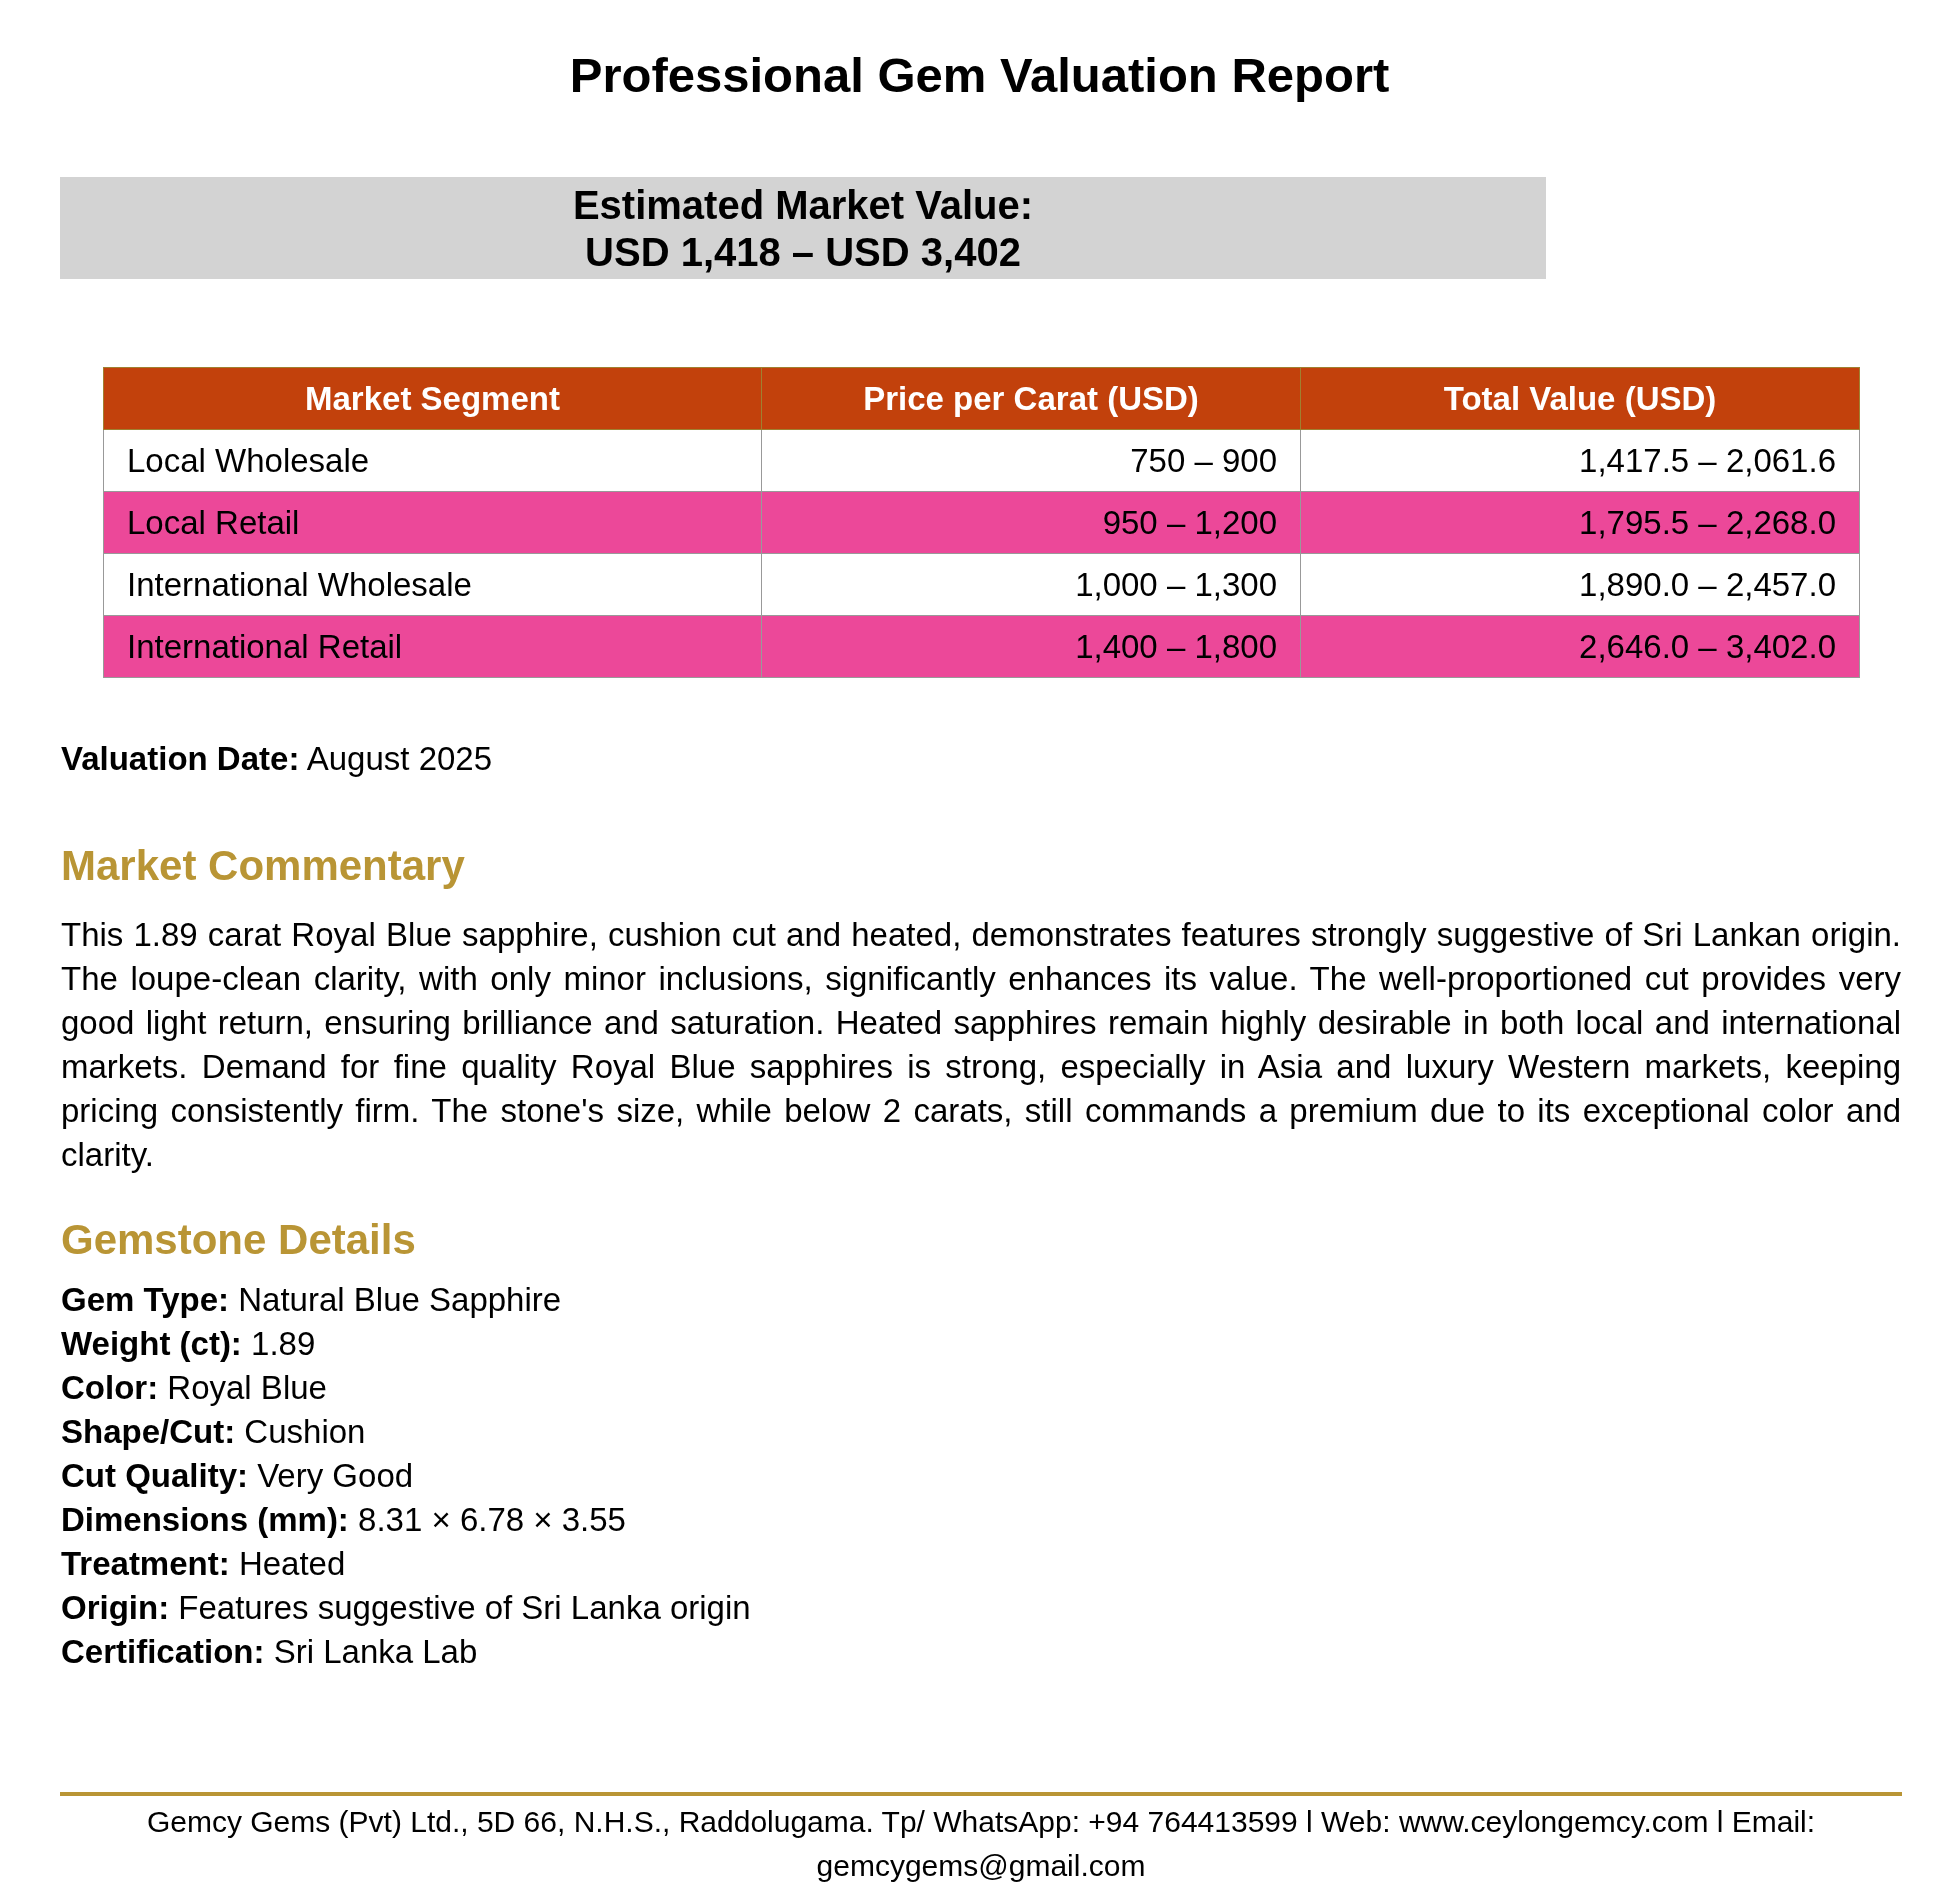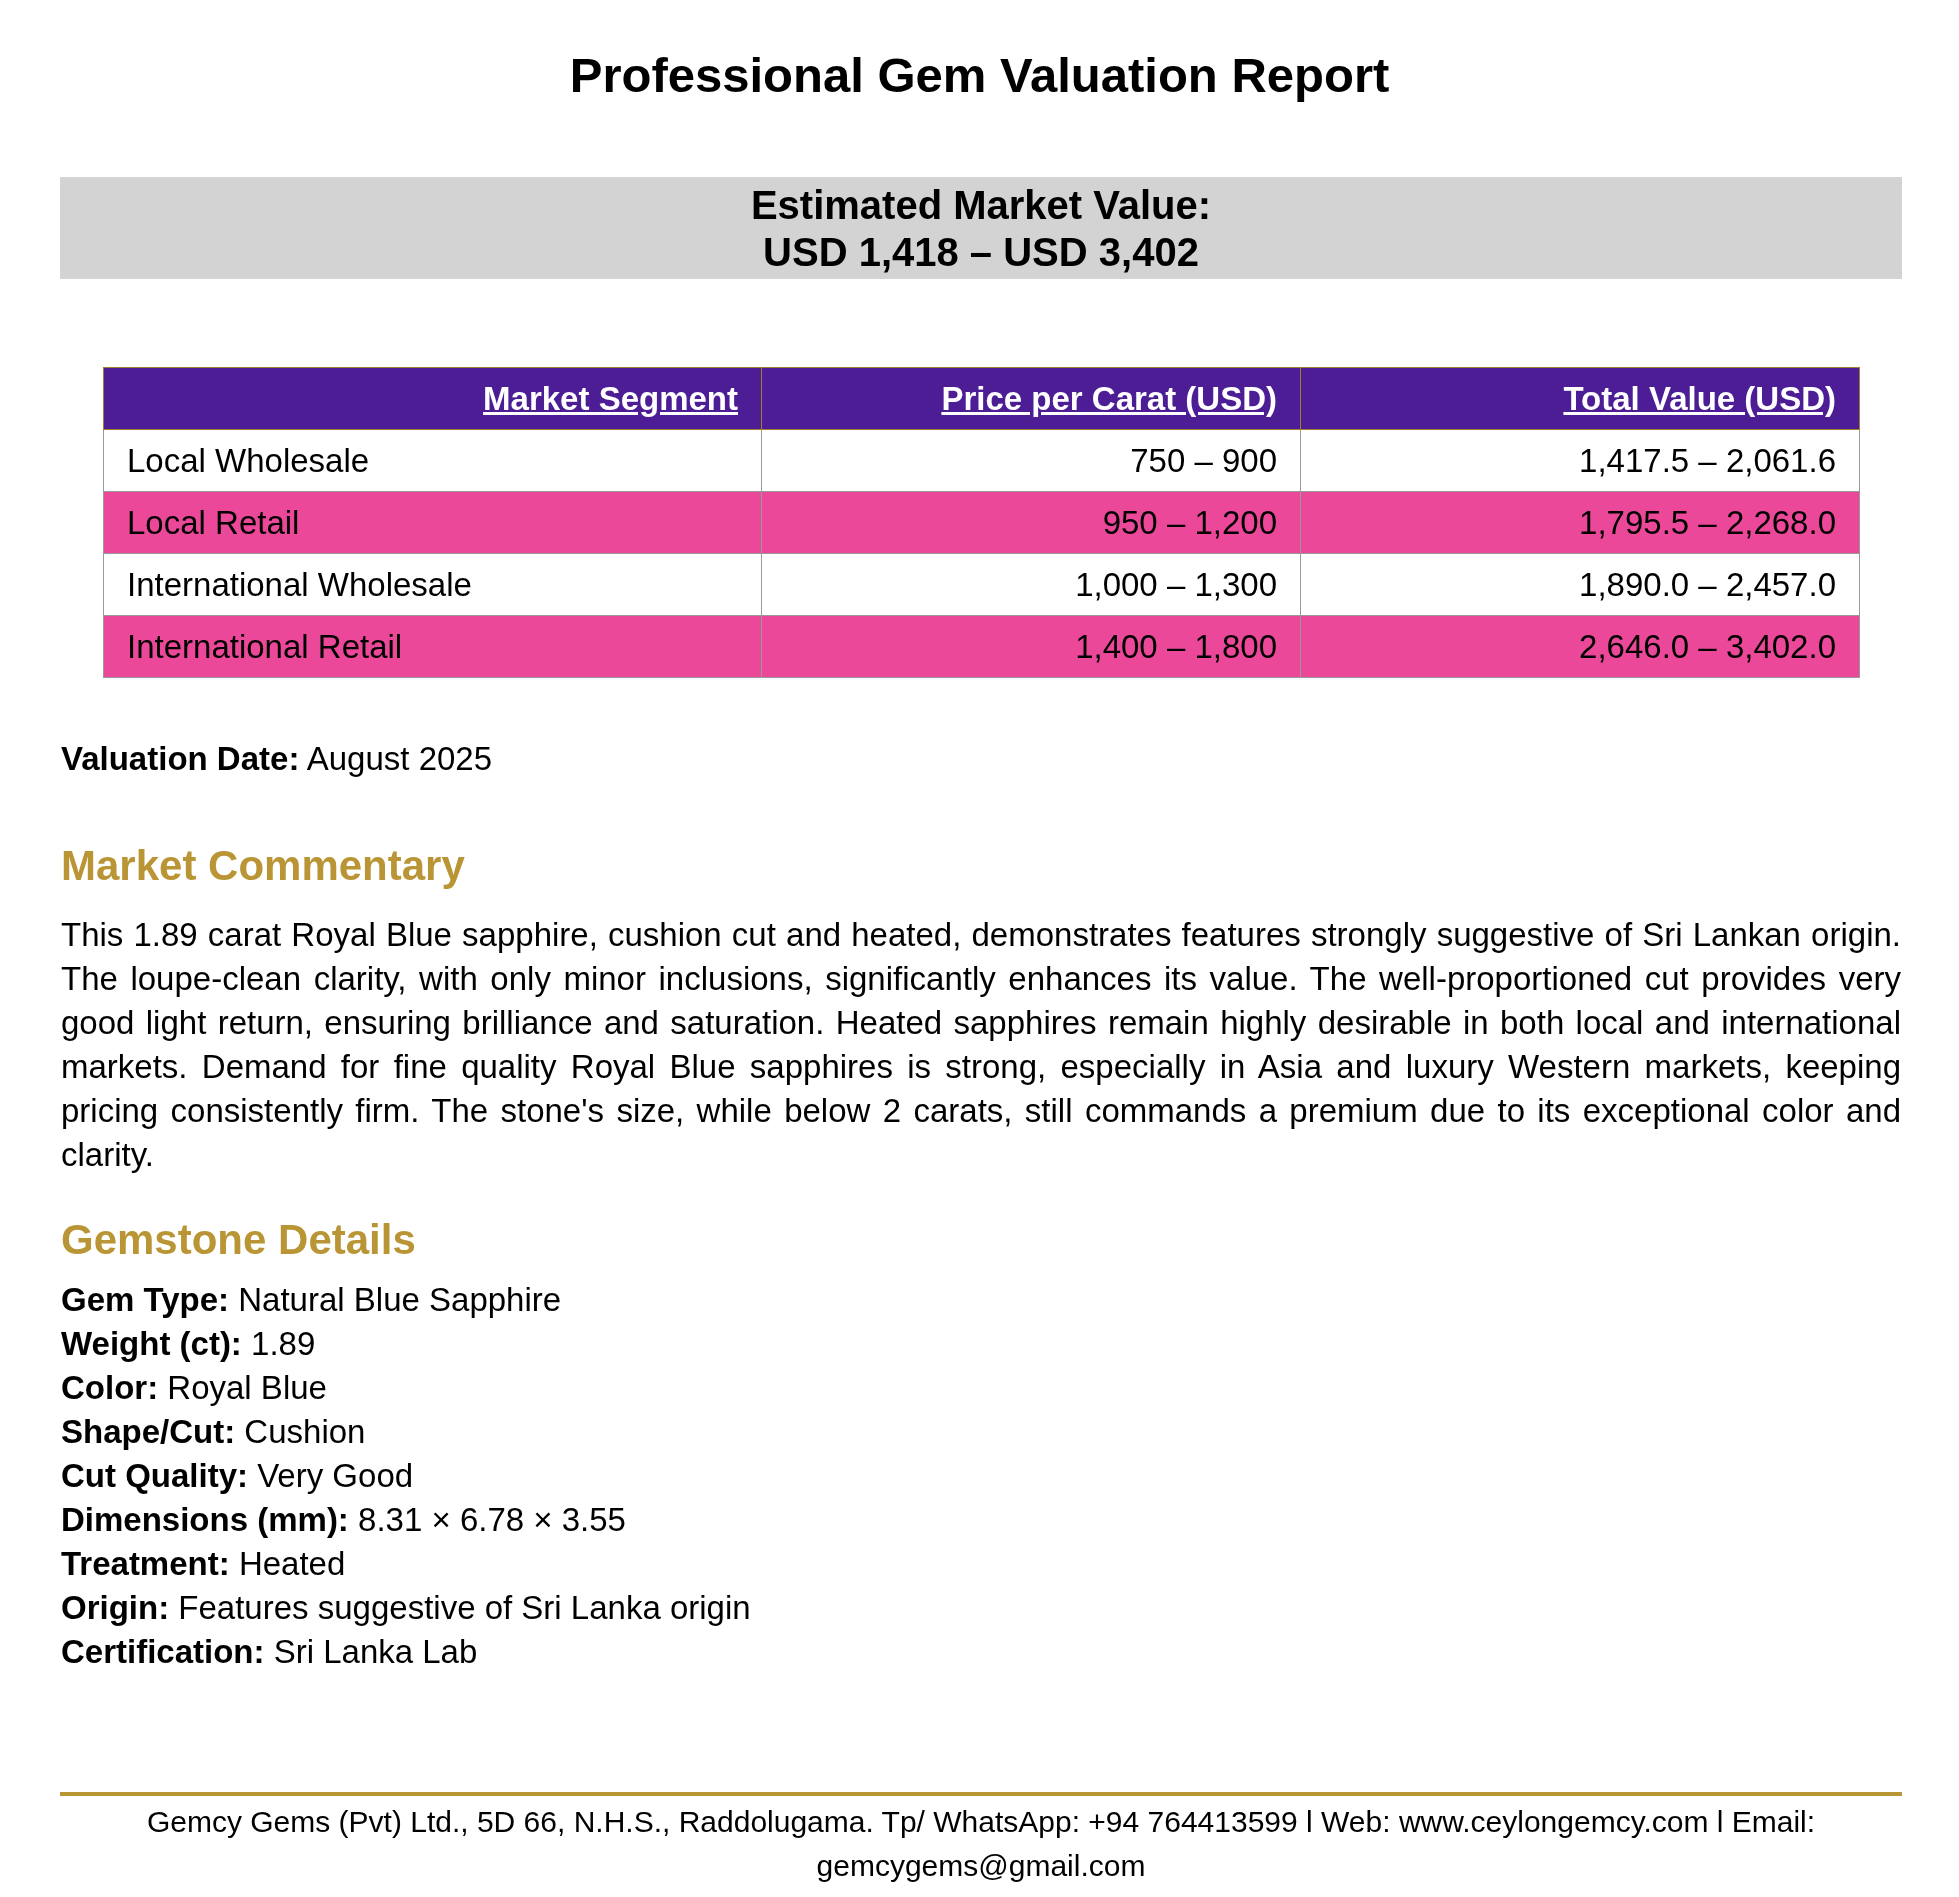--- a/index.html
+++ b/index.html
@@ -6,38 +6,37 @@
     body {
       width: 1959px; height: 1898px; position: relative; overflow: hidden;
       font-family: "Liberation Sans", "DejaVu Sans", sans-serif; color: #000;
     }
     .abs { position: absolute; }
     .title {
       left: 0; width: 1959px; top: 12.3px; text-align: center;
       font-size: 49px; font-weight: bold; line-height: 60px;
     }
     .banner {
-      left: 60px; top: 177px; width: 1842px; height: 102px;
+      left: 60px; top: 177px; width: 1486px; height: 102px;
       background: #d3d3d3; text-align: center;
       font-size: 40px; font-weight: bold; line-height: 47px;
       padding-top: 5.3px; box-sizing: border-box;
     }
     .banner div { display: block; }
     table.market {
       position: absolute; left: 103px; top: 367px; width: 1756px;
       border-collapse: collapse; font-size: 33px; table-layout: fixed;
     }
     table.market th, table.market td {
       border: 1.8px solid #999999; height: 62px; padding: 0 23px;
       box-sizing: border-box; white-space: nowrap;
     }
     table.market th {
-      background: #4c1d95; color: #ffffff; text-align: right; font-weight: bold;
+      background: #c2410c; color: #ffffff; text-align: center; font-weight: bold;
       border-color: #a08030;
-      text-decoration: underline;
     }
     table.market td.num { text-align: right; }
     table.market tr.alt td { background: #ec4899; }
     table.market col.c1 { width: 658px; }
     table.market col.c2 { width: 539px; }
     table.market col.c3 { width: 559px; }
     .date {
       left: 61px; top: 739px; font-size: 33px; line-height: 39px;
     }
     .h2 {

